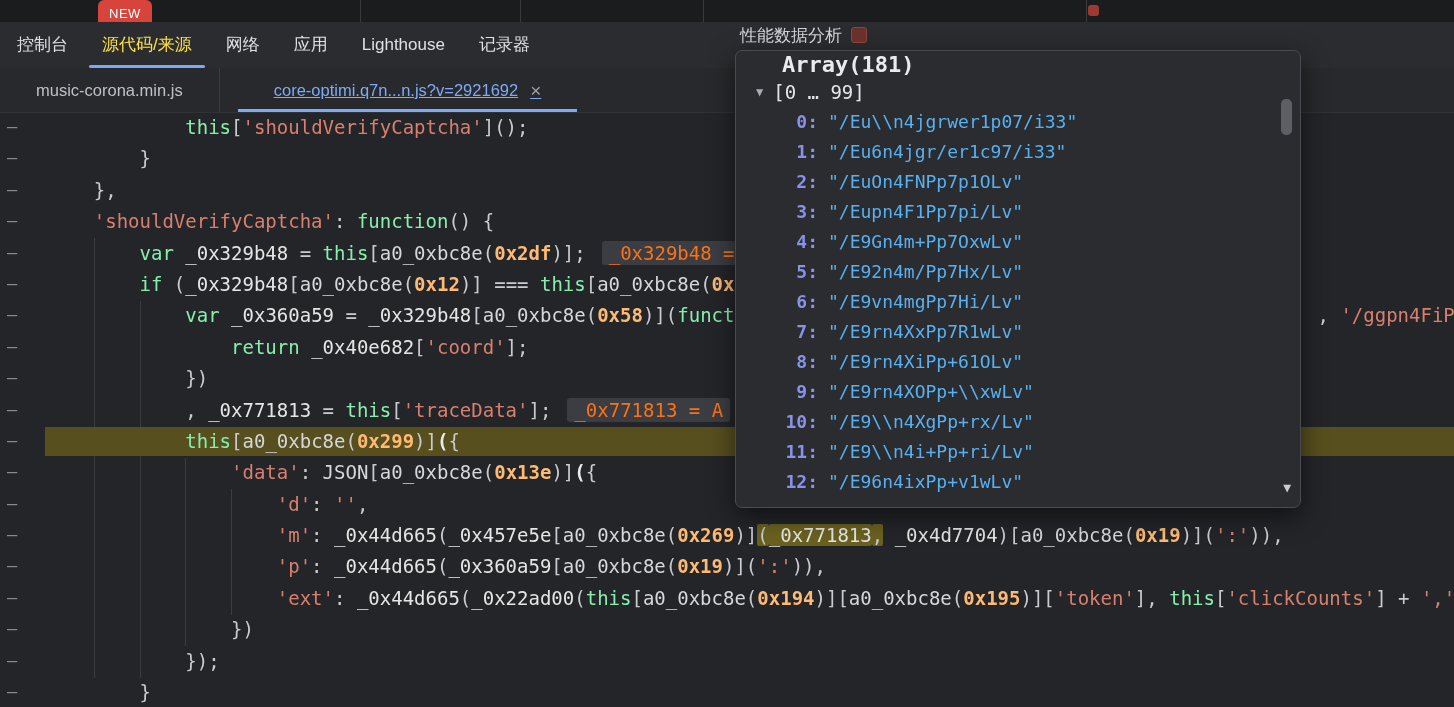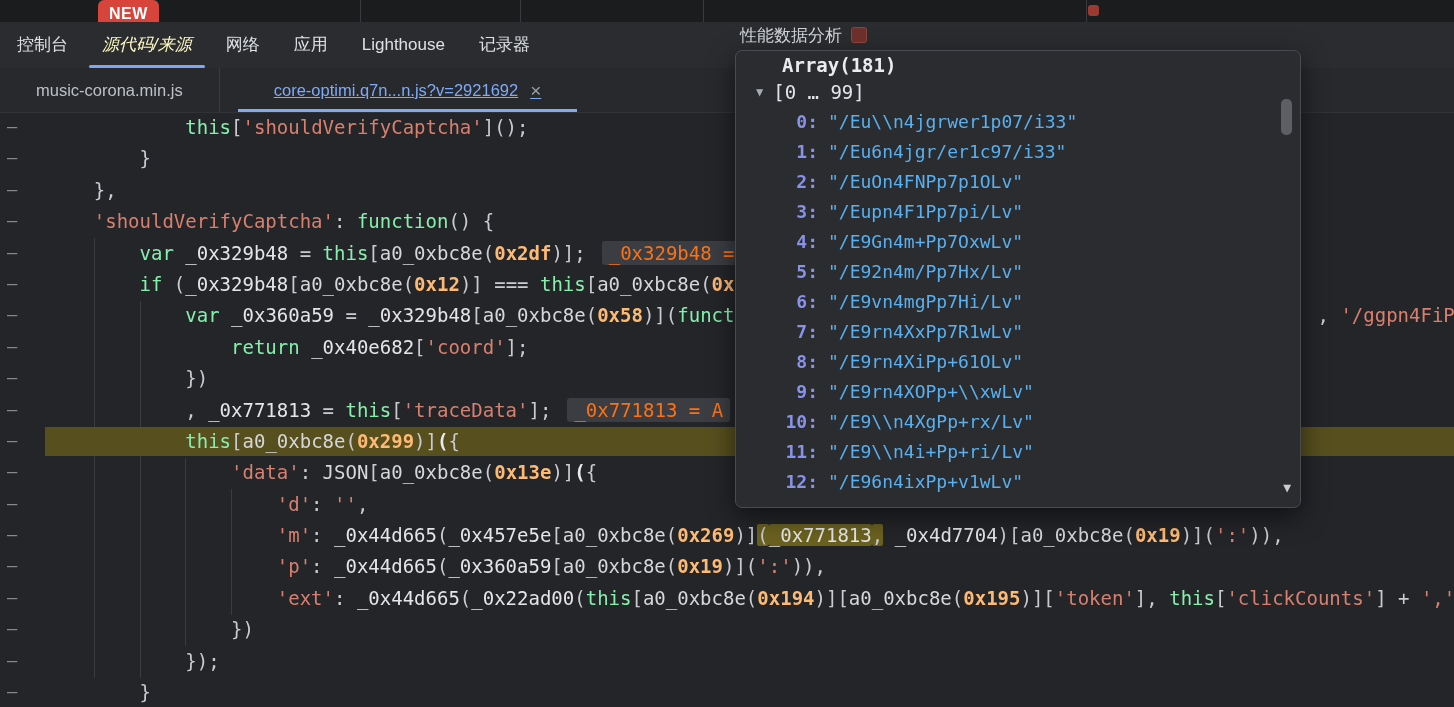--- a/index.html
+++ b/index.html
@@ -3,28 +3,28 @@
 <meta charset="utf-8">
 <style>
   html,body{margin:0;padding:0;background:#111;}
   .screen{position:relative;width:1454px;height:707px;overflow:hidden;background:#242529;
           font-family:"Liberation Sans",sans-serif;-webkit-font-smoothing:antialiased;}
 
   
   .topstrip{position:absolute;left:0;top:0;width:100%;height:22px;background:#1b1c1e;}
   .topdiv{position:absolute;top:0;width:1px;height:22px;background:#3a3b3f;}
   .new-badge{position:absolute;left:98px;top:0;height:22px;line-height:22px;padding:3px 11px;
-             background:#d7443c;color:#fff;font-size:16px;font-weight:bold;border-radius:6px;letter-spacing:.5px;}
+             background:#d7443c;color:#fff;font-size:13px;font-weight:normal;border-radius:6px;letter-spacing:.5px;}
   .red-dot{position:absolute;left:1088px;top:5px;width:11px;height:11px;border-radius:3px;background:#9c3a32;}
 
   
   .paneltabs{position:absolute;left:0;top:22px;right:0;height:46px;background:#2b2c2f;display:flex;
              border-bottom:1px solid #1f2023;}
   .ptab{position:relative;padding:0 17px;line-height:46px;font-size:17px;color:#dde0e4;white-space:nowrap;cursor:default;}
-  .ptab.active{color:#fef9c3;font-style:italic;}
+  .ptab.active{color:#fde047;}
   .ptab.active::after{content:"";position:absolute;left:4px;right:4px;bottom:0;height:3px;background:#7ea6f4;border-radius:2px;}
   .overlay-tab{position:absolute;left:740px;top:12px;height:46px;z-index:60;display:flex;align-items:center;gap:9px;
                font-size:17px;color:#cfd3d8;}
   .perf-icon{width:14px;height:14px;border-radius:3px;background:#6d2f2c;border:1px solid #8a4440;display:inline-block;}
 
   
   .filetabs{position:absolute;left:0;top:68px;right:0;height:44px;background:#28292c;display:flex;
             border-bottom:1px solid #313236;}
   .ftab{position:relative;display:flex;align-items:center;gap:12px;padding:0 36px;font-size:16.5px;color:#bdc1c6;
         border-right:1px solid #3a3b3e;white-space:nowrap;}
@@ -48,21 +48,21 @@
   .pnb{color:#e8eaee;font-weight:700;}
   .tokhl{background:#6a6120;border-radius:2px;}
   .hint{background:#3b3d42;color:#f97316;margin-left:16px;padding:1px 7px;border-radius:3px;margin-top:44px;}
   .sp{display:inline-block;width:400px;}
   .guide{position:absolute;width:1px;background:#3b3c40;}
 
   
   .popup{position:absolute;left:735px;top:50px;width:566px;height:458px;z-index:50;box-sizing:border-box;
          background:#2b2c30;border:1px solid #4a4b50;border-radius:7px;box-shadow:0 8px 26px rgba(0,0,0,.55);
          font-family:"DejaVu Sans Mono",monospace;padding-top:2px;overflow:hidden;}
-  .popup .ptitle{height:24px;line-height:24px;padding-left:46px;font-size:19px;font-weight:bold;color:#e9ebee;}
+  .popup .ptitle{height:24px;line-height:24px;padding-left:46px;font-size:22px;font-weight:bold;color:#e9ebee;}
   .popup .prange{height:30px;line-height:30px;padding-left:20px;font-size:19px;color:#e2e5e9;display:flex;align-items:center;}
   .popup .tri{color:#a8adb3;font-size:12px;margin-right:10px;}
   .pitem{height:30px;line-height:30px;padding-left:24px;font-size:18px;white-space:pre;}
   .pitem .idx{display:inline-block;width:58px;text-align:right;color:#8792e8;font-weight:bold;}
   .pitem .val{color:#58b0f0;margin-left:10px;}
   .pthumb{position:absolute;right:8px;top:48px;width:11px;height:36px;background:#5d5f64;border-radius:5px;}
   .pdown{position:absolute;right:9px;bottom:12px;color:#caccd0;font-size:13px;}
 </style>
 </head>
 <body>

